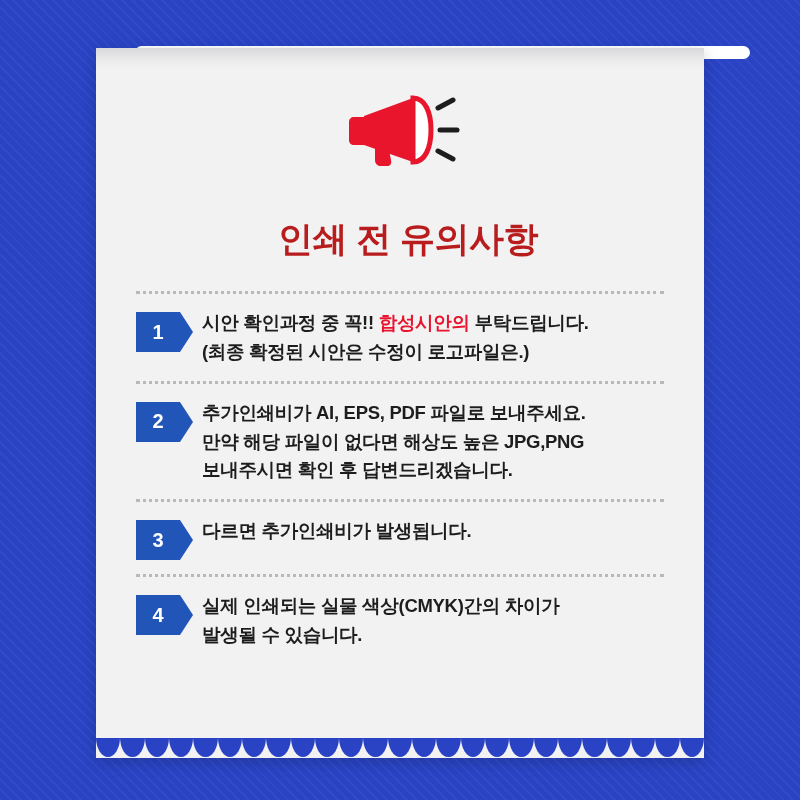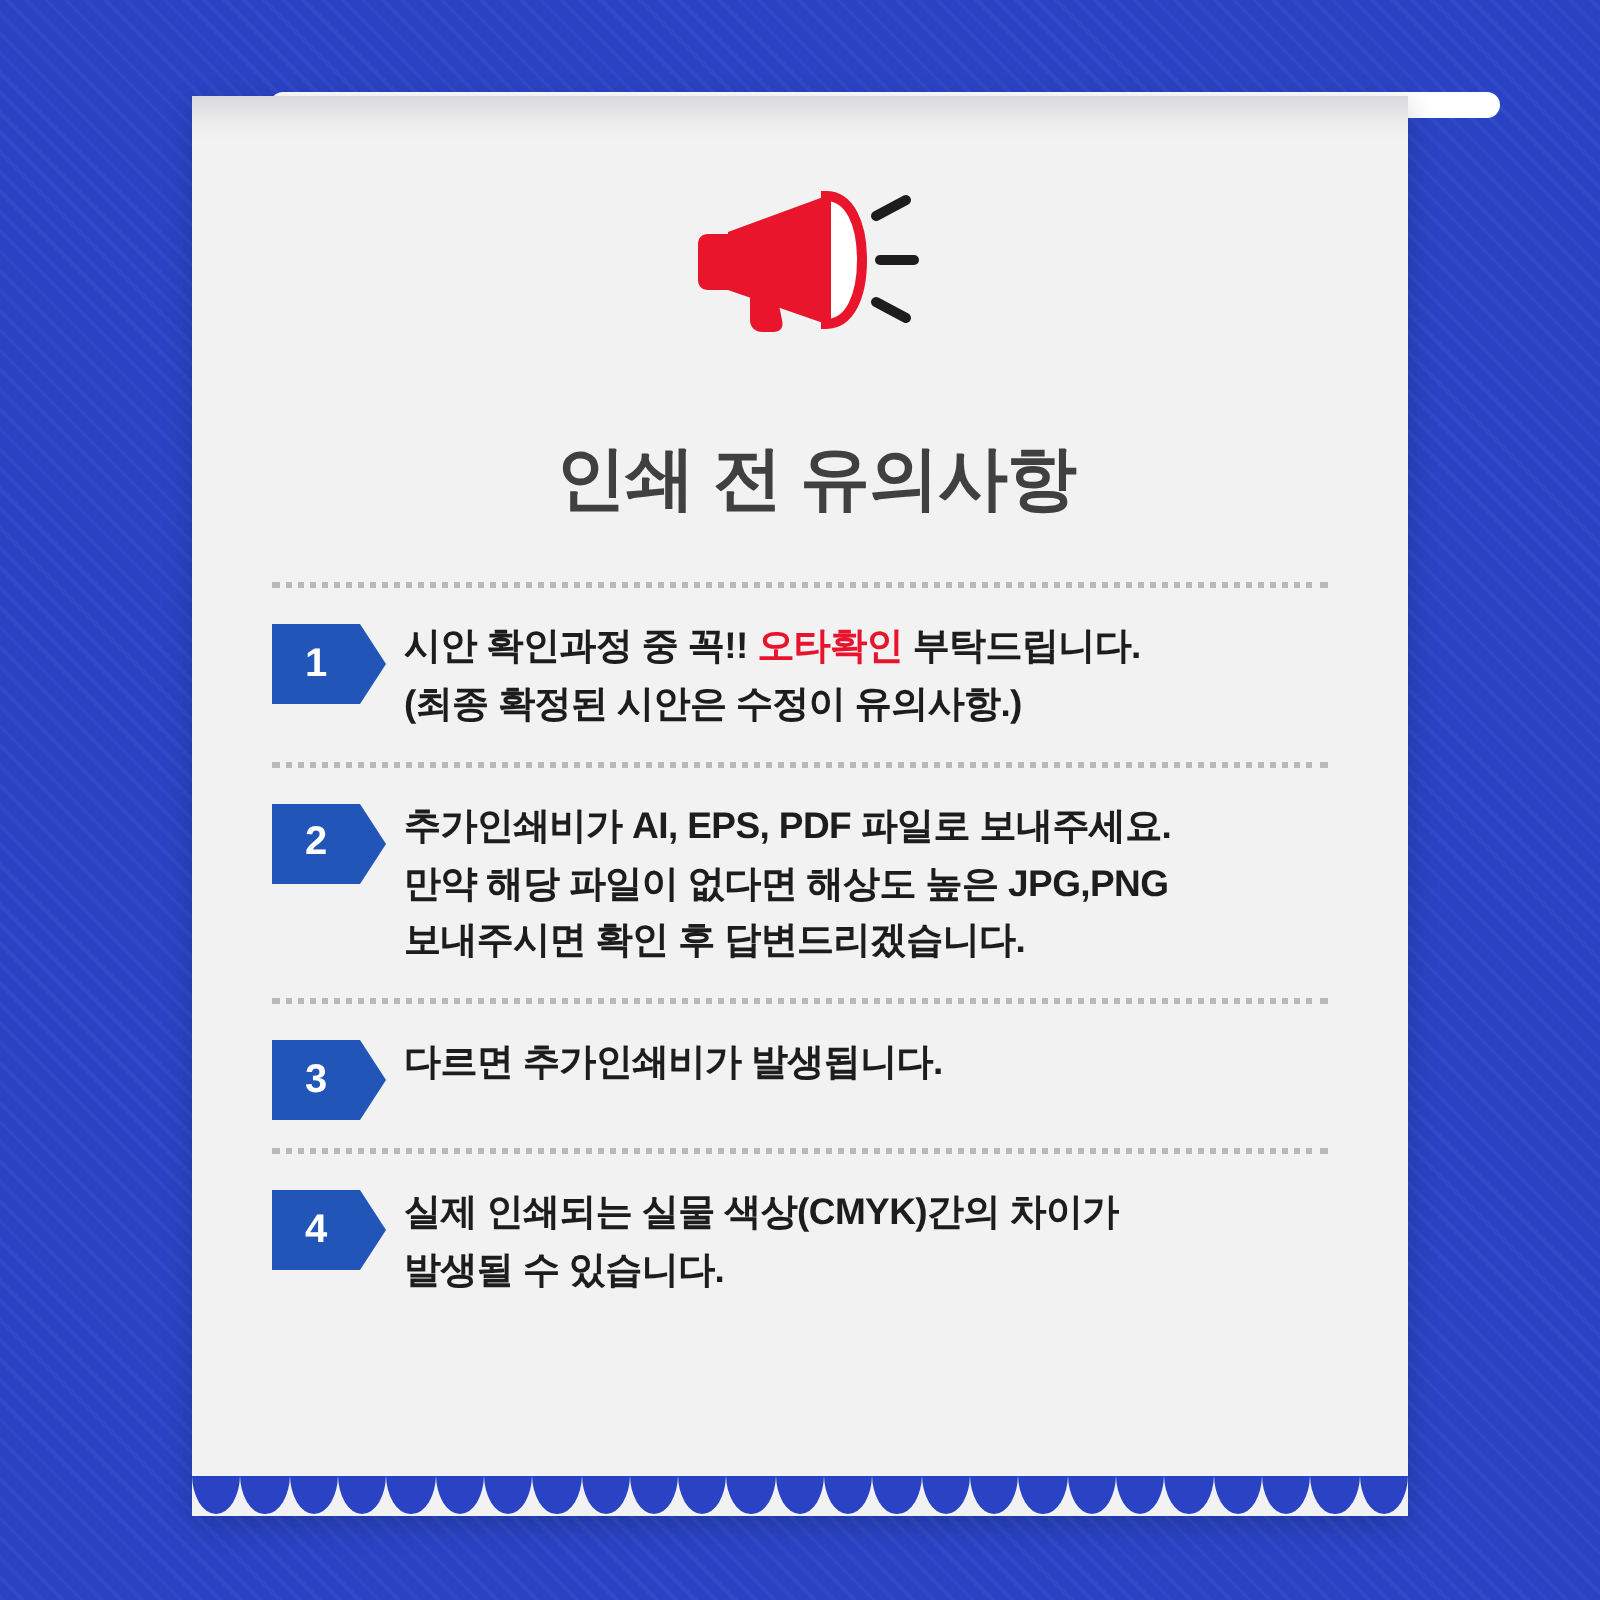--- a/index.html
+++ b/index.html
@@ -109,21 +109,21 @@
   }
 
   
   .title {
     position: absolute;
     top: 168px;
     left: 16px; right: 0;
     text-align: center;
     font-size: 35px;
     font-weight: bold;
-    color: #404040;
+    color: #b91c1c;
     letter-spacing: -0.5px;
   }
 
   
   .list {
     position: absolute;
     top: 243px;
     left: 40px;
     right: 40px;
   }
@@ -207,22 +207,22 @@
   </div>
 
   <div class="title">인쇄 전 유의사항</div>
 
   <div class="list">
     <div class="divider"></div>
 
     <div class="item">
       <div class="num">1</div>
       <div class="text">
-        <div>시안 확인과정 중 꼭!! <span class="hl">오타확인</span> 부탁드립니다.</div>
-        <div>(최종 확정된 시안은 수정이 유의사항.)</div>
+        <div>시안 확인과정 중 꼭!! <span class="hl">합성시안의</span> 부탁드립니다.</div>
+        <div>(최종 확정된 시안은 수정이 로고파일은.)</div>
       </div>
     </div>
 
     <div class="divider"></div>
 
     <div class="item">
       <div class="num">2</div>
       <div class="text">
         <div>추가인쇄비가 AI, EPS, PDF 파일로 보내주세요.</div>
         <div>만약 해당 파일이 없다면 해상도 높은 JPG,PNG</div>

